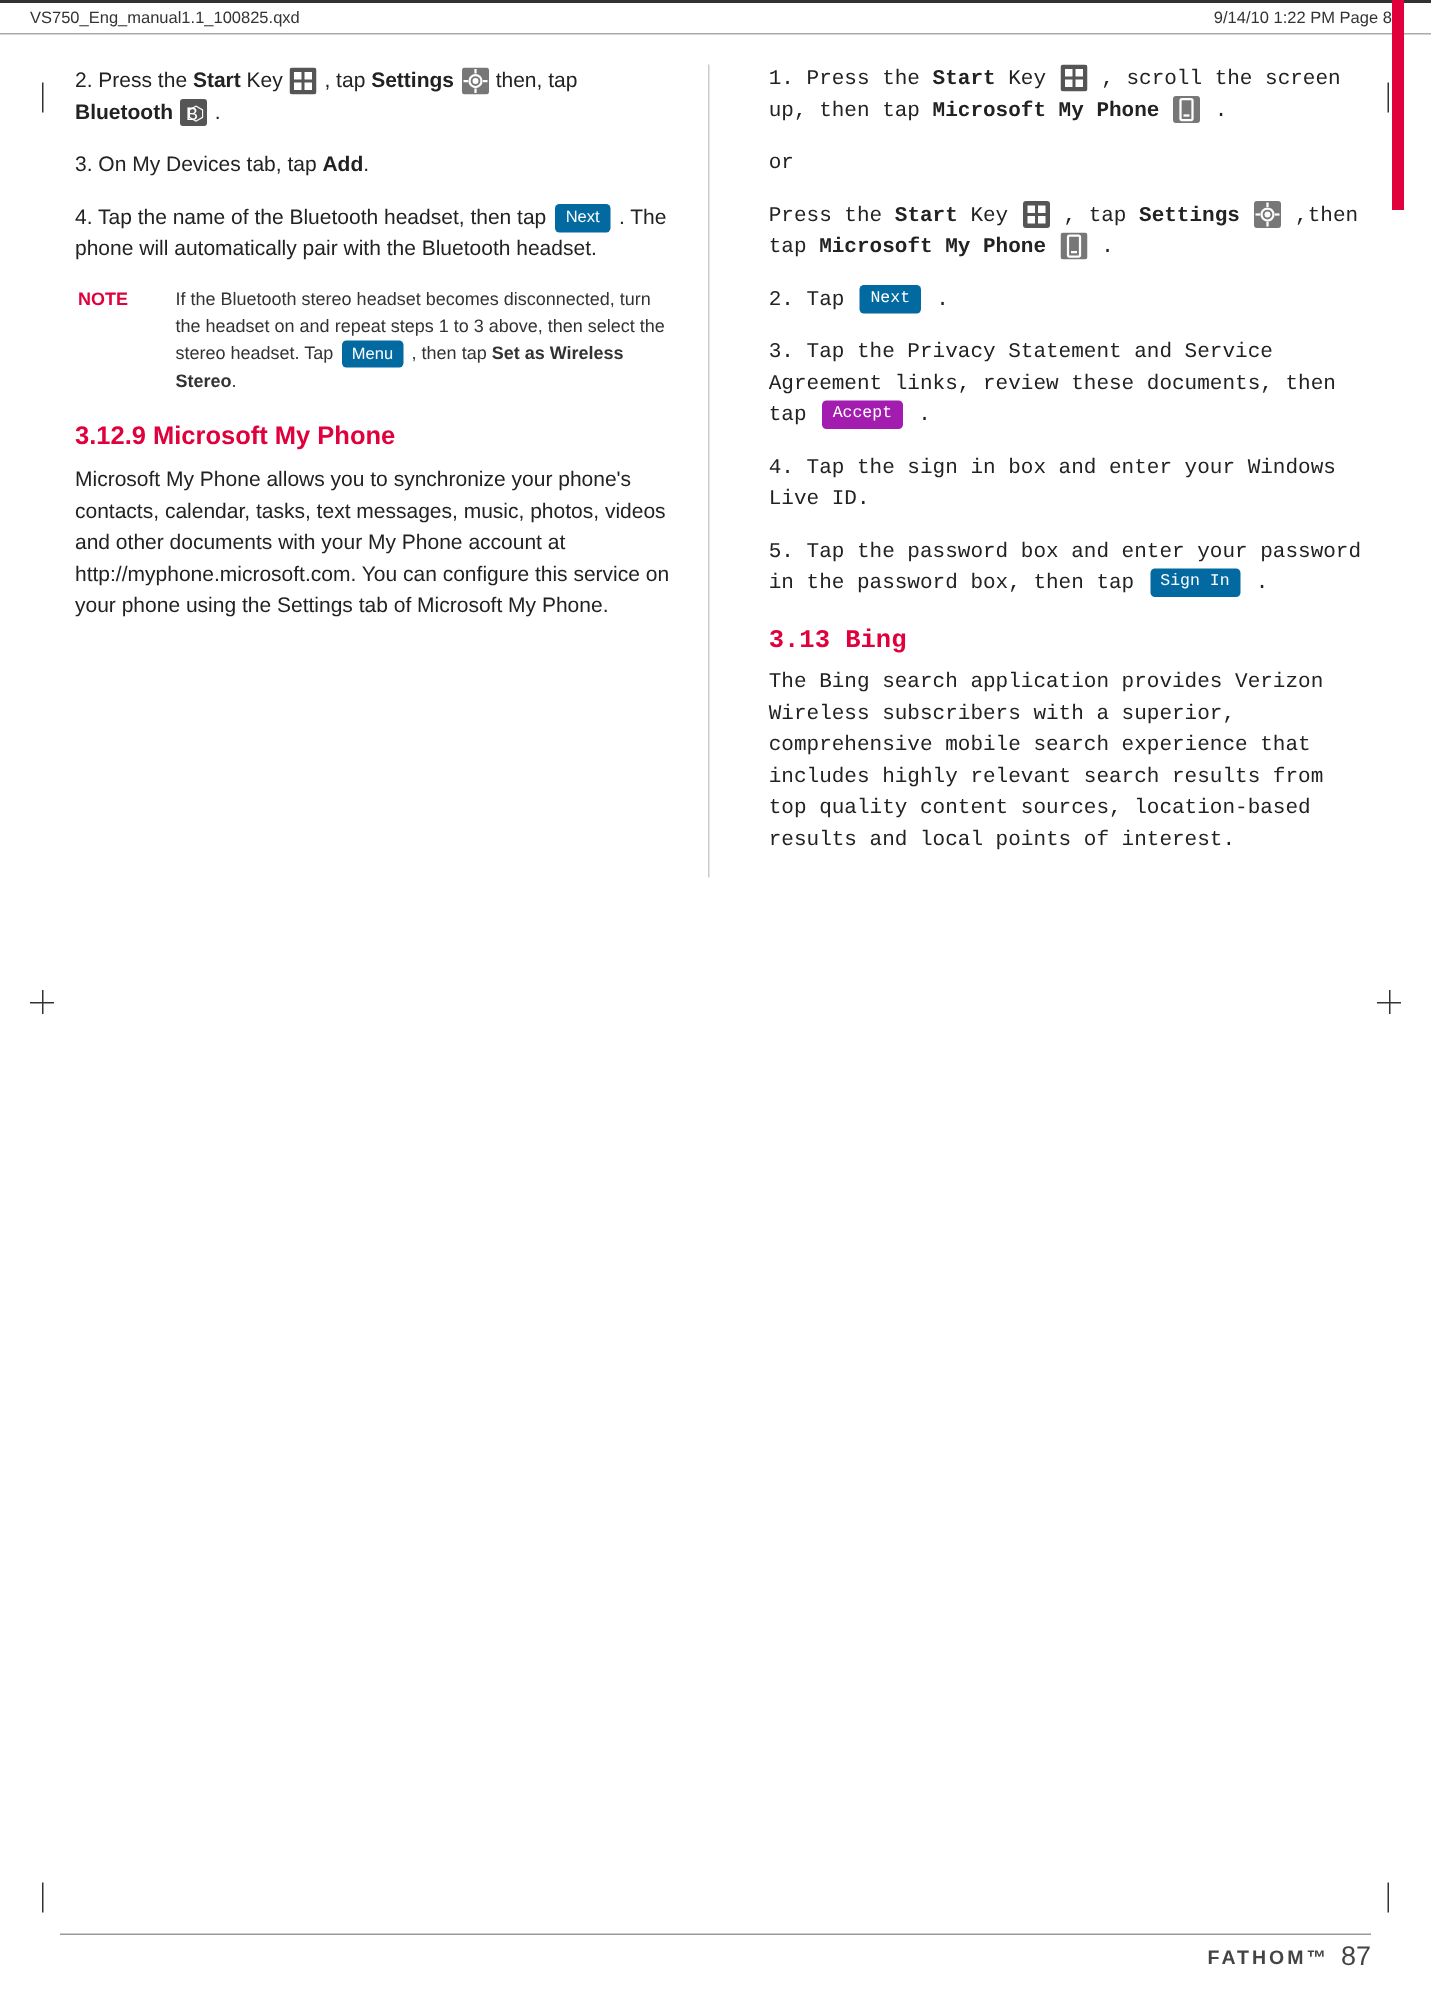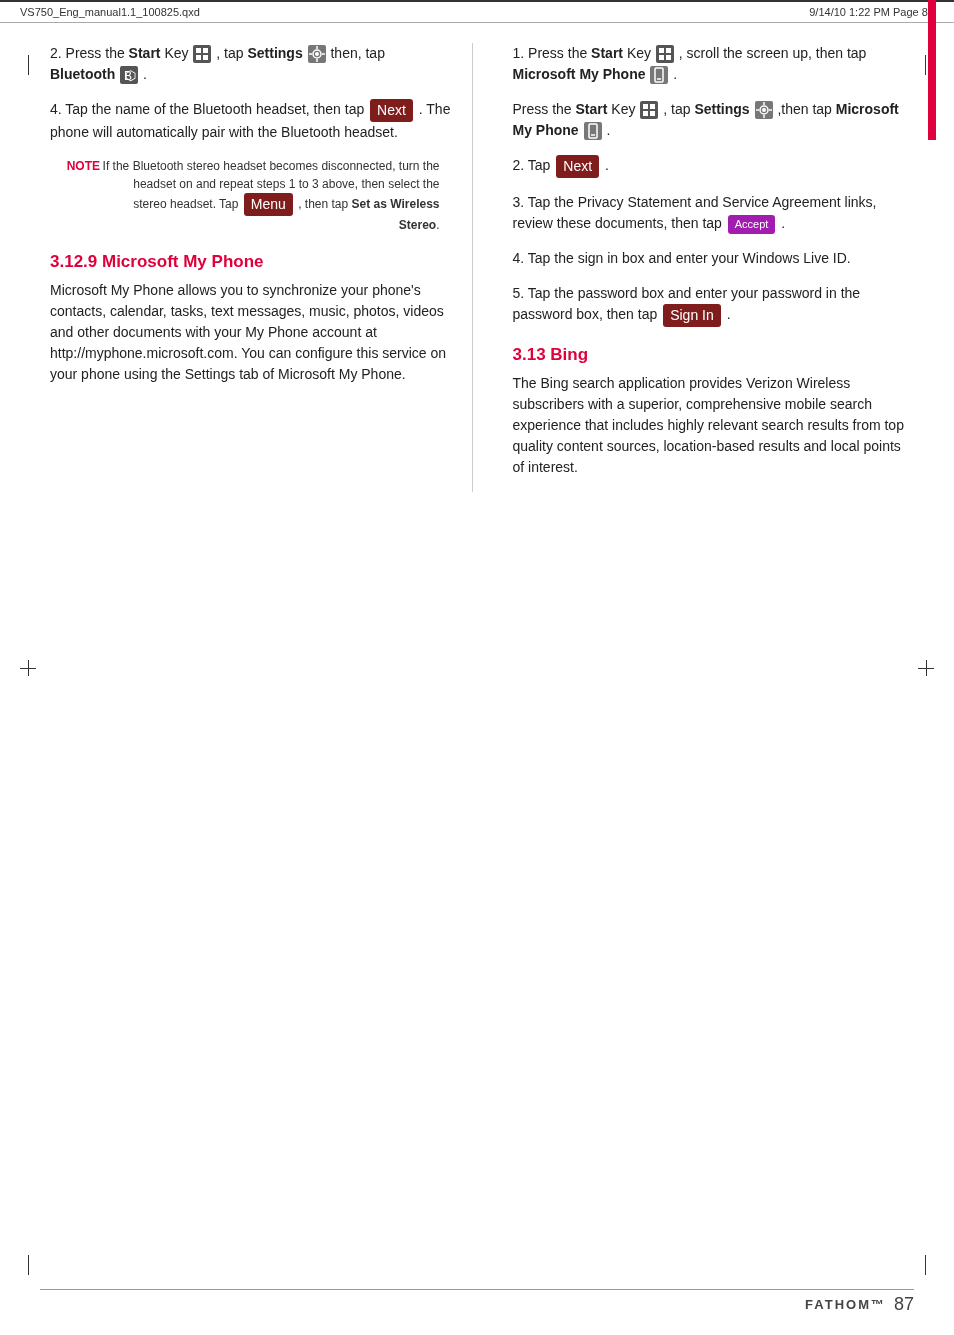--- a/index.html
+++ b/index.html
@@ -45,62 +45,62 @@
 
     .left-column {
       flex: 1;
       padding-right: 20px;
       border-right: 1px solid #ccc;
     }
 
     .right-column {
       flex: 1;
       padding-left: 10px;
+      font-family: Liberation Mono, monospace;
     }
 
     .content-item {
       margin-bottom: 14px;
       line-height: 1.5;
     }
 
     .section-heading {
       color: #e0003c;
       font-size: 17px;
       font-weight: bold;
       margin: 18px 0 8px 0;
     }
 
     .note-block {
       display: flex;
-      gap: 2px;
-      margin: 12px 12px;
+      gap: 27px;
+      margin: 12px 2px;
       font-size: 12px;
       line-height: 1.5;
-      text-align: right;
     }
 
     .note-label {
       font-weight: bold;
       font-size: 12px;
       color: #e0003c;
       min-width: 38px;
     }
 
     .note-text {
       font-size: 12px;
       color: #333;
       line-height: 1.5;
     }
 
     
     .inline-btn {
       display: inline-block;
-      background: #7f1d1d;
+      background: #0369a1;
       color: #fff;
-      font-size: 14px;
+      font-size: 11px;
       padding: 1px 7px;
       border-radius: 3px;
       vertical-align: middle;
       margin: 0 2px;
     }
 
     .inline-btn-light {
       display: inline-block;
       background: #a21caf;
       color: #fff;
@@ -267,20 +267,23 @@
       </svg>
       <span> then, tap <strong>Bluetooth</strong> </span>
       <svg class="svg-icon" viewBox="0 0 18 18">
         <rect width="18" height="18" rx="2" fill="#555"></rect>
         <text x="5" y="14" font-size="13" fill="#fff" font-family="serif">⬡</text>
         <text x="4" y="14" font-size="12" fill="white" font-family="sans-serif">B</text>
       </svg>
       <span>.</span>
     </div>
 
+    <div class="content-item">
+      <span>3. On My Devices tab, tap <strong>Add</strong>.</span>
+    </div>
 
     <div class="content-item">
       <span>4. Tap the name of the Bluetooth headset, then tap </span>
       <span class="inline-btn">Next</span>
       <span>. The phone will automatically pair with the Bluetooth headset.</span>
     </div>
 
 
     <div class="note-block">
       <span class="note-label">NOTE</span>
@@ -310,20 +313,23 @@
       </svg>
       <span>, scroll the screen up, then tap <strong>Microsoft My Phone</strong> </span>
       <svg class="svg-icon" viewBox="0 0 18 18">
         <rect width="18" height="18" rx="2" fill="#777"></rect>
         <rect x="5" y="2" width="8" height="14" rx="1" fill="none" stroke="#fff" stroke-width="1.5"></rect>
         <line x1="7" y1="13" x2="11" y2="13" stroke="#fff" stroke-width="1.5"></line>
       </svg>
       <span>.</span>
     </div>
 
+    <div class="content-item">
+      <span>or</span>
+    </div>
 
     <div class="content-item">
       <span>Press the <strong>Start</strong> Key </span>
       <svg class="svg-icon" viewBox="0 0 18 18">
         <rect width="18" height="18" rx="2" fill="#555"></rect>
         <rect x="3" y="3" width="5" height="5" fill="#fff"></rect>
         <rect x="10" y="3" width="5" height="5" fill="#fff"></rect>
         <rect x="3" y="10" width="5" height="5" fill="#fff"></rect>
         <rect x="10" y="10" width="5" height="5" fill="#fff"></rect>
       </svg>

